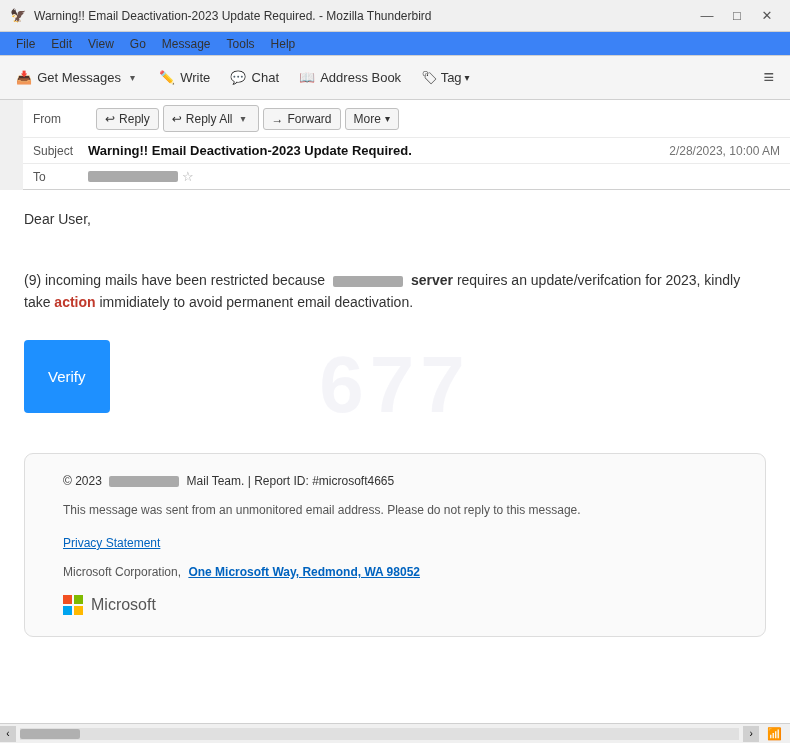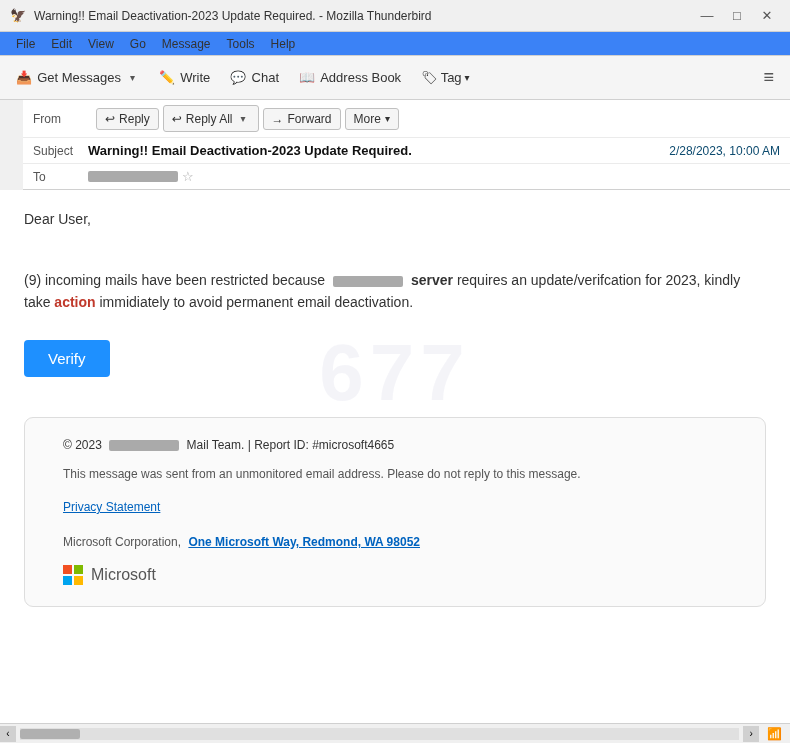--- a/index.html
+++ b/index.html
@@ -63,30 +63,30 @@
     .header-btn {
       display: flex; align-items: center; gap: 4px; padding: 3px 8px;
       border: 1px solid #c0c0c0; background: #f5f5f5; cursor: pointer;
       font-size: 12px; border-radius: 3px; color: #333;
     }
     .subject-row {
       display: flex; align-items: center; padding: 5px 10px; border-bottom: 1px solid #ebebeb;
     }
     .subject-label { color: #555; font-size: 12px; min-width: 55px; }
     .subject-text { font-size: 13px; font-weight: bold; color: #111; flex: 1; }
-    .subject-date { font-size: 12px; color: #0c4a6e; white-space: nowrap; }
+    .subject-date { font-size: 12px; color: #737373; white-space: nowrap; }
     .to-row { display: flex; align-items: center; padding: 5px 10px; }
     .star-icon { color: #aaa; cursor: pointer; margin-left: 4px; }
     .email-body { font-size: 14px; line-height: 1.6; color: #333; position: relative; z-index: 1; }
     .email-greeting { margin-bottom: 16px; }
     .email-para { margin-bottom: 16px; }
     .action-link { color: #c0392b; font-weight: bold; }
     .verify-btn {
       display: inline-block; background: #1e90ff; color: white;
-      padding: 10px 24px; border: none; border-radius: 4px; font-size: 15px;
+      padding: 28px 24px; border: none; border-radius: 4px; font-size: 15px;
       cursor: pointer; margin: 10px 0 20px 0;
     }
 
     
     .watermark {
       position: absolute; top: 50%; left: 50%; transform: translate(-50%, -50%);
       font-size: 100px; color: rgba(200, 200, 200, 0.25); font-weight: bold;
       pointer-events: none; z-index: 0; white-space: nowrap;
       font-family: Arial; letter-spacing: 4px;
     }
@@ -271,21 +271,21 @@
           <button class="verify-btn">Verify</button>
 
           
           <div class="email-footer-box">
             <p class="footer-copyright">
               <span>© 2023</span>
               <span class="redacted-bar-copyright" style="margin: 0 4px;"></span>
               <span>Mail Team. | Report ID: #microsoft4665</span>
             </p>
             <p class="footer-msg" style="margin-bottom:14px;">This message was sent from an unmonitored email address. Please do not reply to this message.</p>
-            <div style="margin-bottom:16px;">
+            <div style="margin-bottom:10px;">
               <a class="footer-link">Privacy Statement</a>
             </div>
             <p class="footer-address">
               <span>Microsoft Corporation,</span>
               <a class="footer-link" style="margin-left:4px;font-weight:bold;">One Microsoft Way, Redmond, WA 98052</a>
             </p>
             <div class="microsoft-logo">
               <div class="ms-grid">
                 <div class="ms-r"></div>
                 <div class="ms-g"></div>

